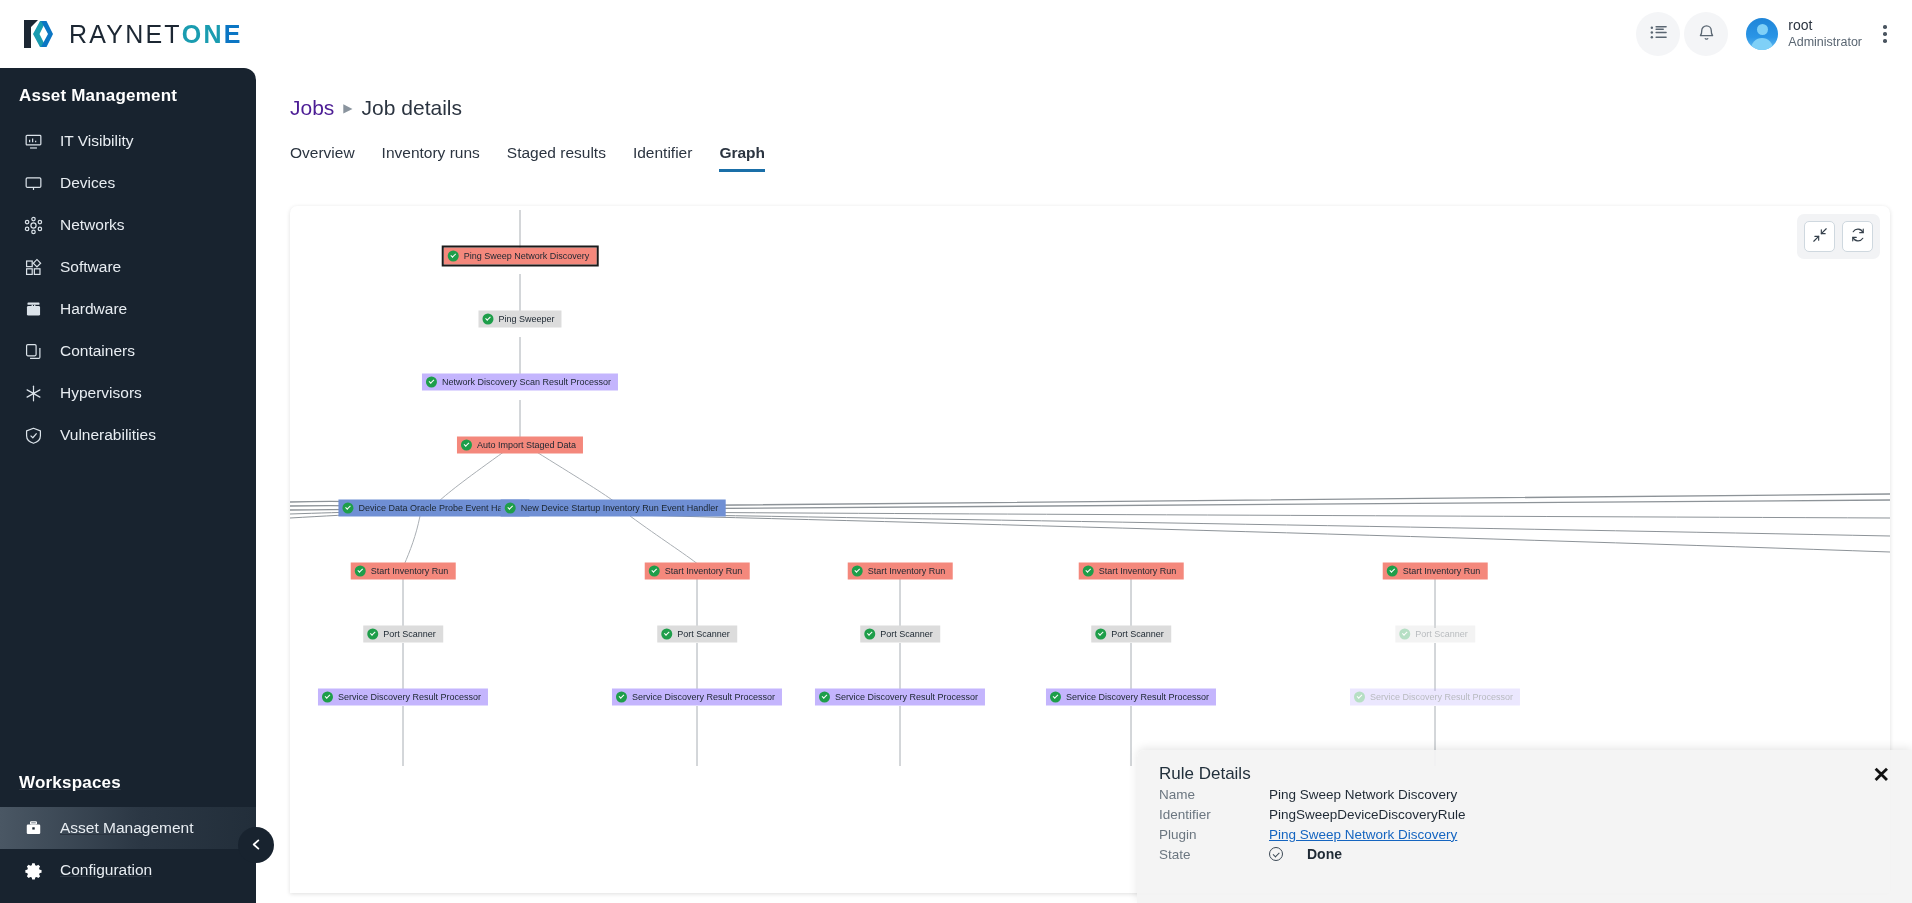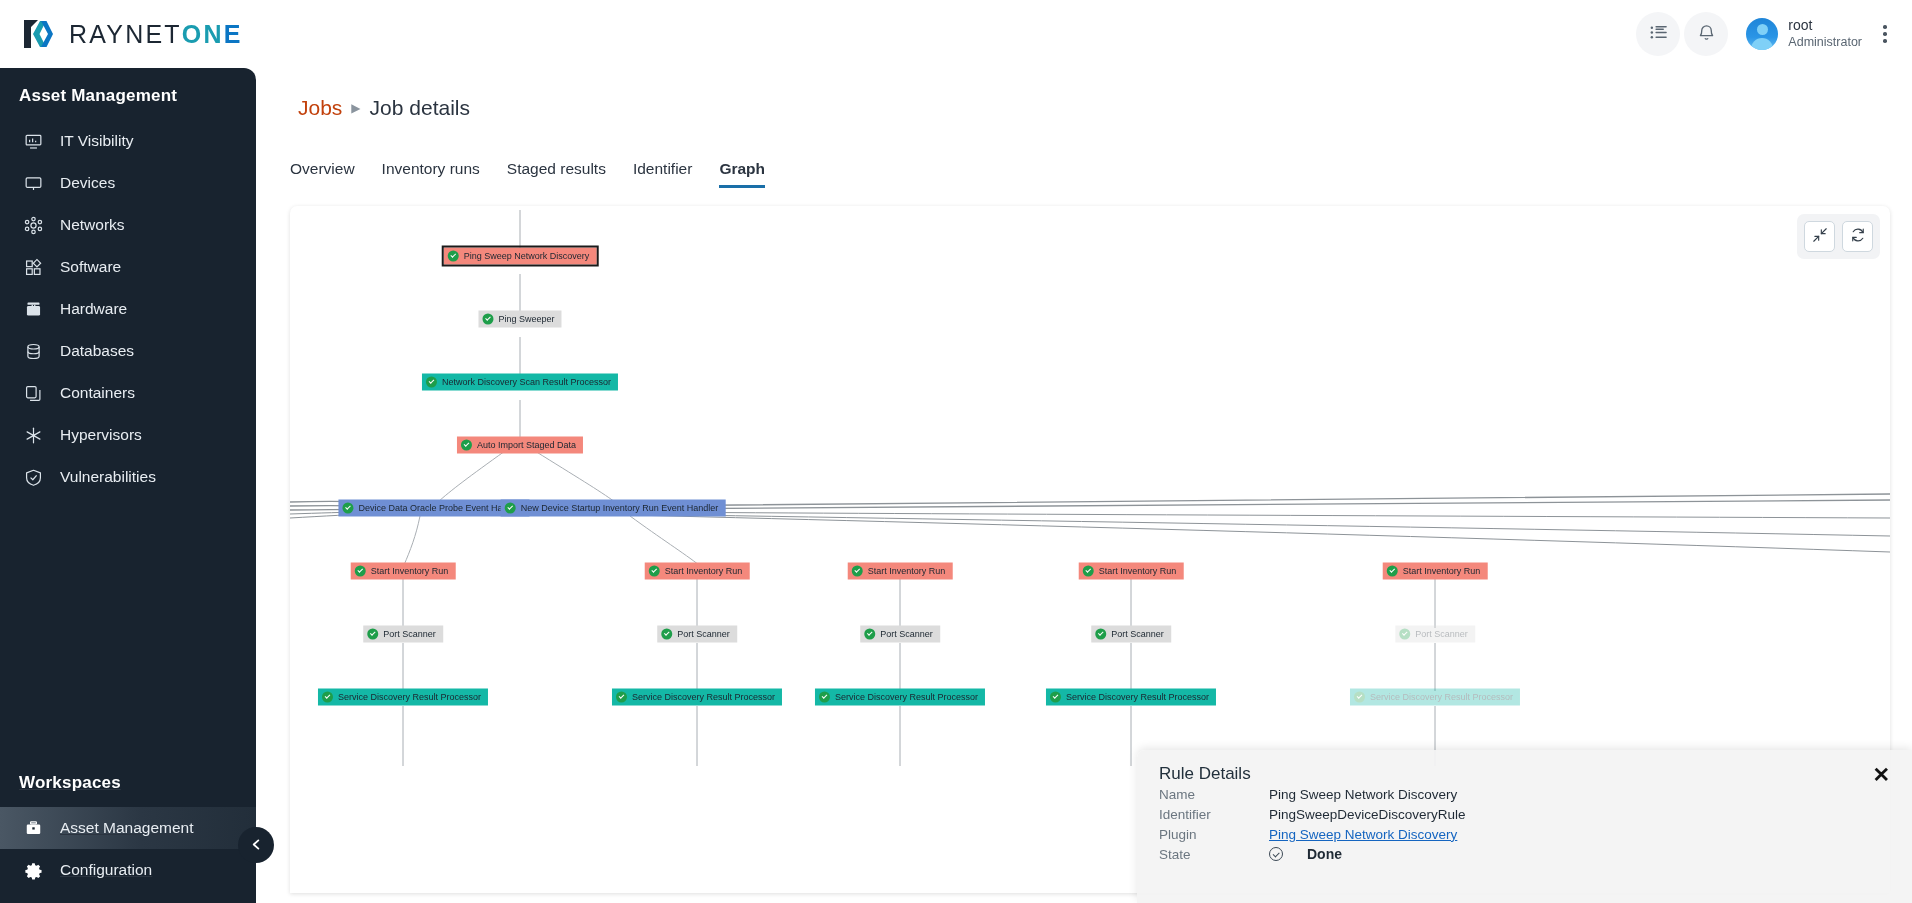--- a/index.html
+++ b/index.html
@@ -91,25 +91,25 @@
   }
 
   
   .main {
     position: absolute; top: 68px; left: 256px;
     width: 1656px; height: 835px;
     background: #ffffff;
     padding: 28px 0 0 34px;
   }
   .breadcrumb { display: flex; align-items: center; gap: 9px; font-size: 21px; }
-  .bc-link { color: #c2410c; cursor: pointer; margin-left: 8px; }
+  .bc-link { color: #4c1d95; cursor: pointer; }
   .bc-sep { color: #8a949e; font-size: 12px; }
   .bc-cur { color: #2b3440; }
 
-  .tabs { display: flex; gap: 27px; margin-top: 40px; }
+  .tabs { display: flex; gap: 27px; margin-top: 24px; }
   .tab {
     font-size: 15.5px; color: #2b3440; padding-bottom: 7px;
     cursor: pointer; border-bottom: 3px solid transparent;
   }
   .tab.active { font-weight: 700; border-bottom-color: #1a6fa8; }
 
   
   .graph-card {
     position: absolute; left: 290px; top: 206px;
     width: 1600px; height: 687px;
@@ -142,21 +142,21 @@
     width: 11px; height: 11px; border-radius: 50%;
     background: #1e9e4a; flex: none; position: relative;
   }
   .node .chk::after {
     content:""; position:absolute; left:3px; top:2.6px;
     width:4px; height:2px; border-left:1.4px solid #fff; border-bottom:1.4px solid #fff;
     transform: rotate(-45deg);
   }
   .n-red    { background: #f4887c; }
   .n-gray   { background: #dcdcdc; }
-  .n-yellow { background: #14b8a6; }
+  .n-yellow { background: #c4b5fd; }
   .n-blue   { background: #6f8fd4; }
   .n-selected { outline: 2px solid #1b1b1b; }
   .faded { opacity: .32; }
 
   
   .rule-panel {
     position: absolute; left: 1137px; top: 750px;
     width: 775px; height: 153px;
     background: rgba(243,243,243,.93);
     border-radius: 8px 0 0 0;
@@ -288,30 +288,20 @@
   <div class="side-item">
     <span class="side-ico">
       <svg width="19" height="19" viewBox="0 0 22 22" fill="#dbe3ea">
         <rect x="4" y="3" width="14" height="2.6" rx="1"></rect>
         <rect x="3.4" y="7" width="15.2" height="11" rx="1.6"></rect>
         <rect x="8.8" y="5.6" width="1.6" height="2.4"></rect>
           <rect x="11.6" y="5.6" width="1.6" height="2.4"></rect>
       </svg>
       </span>
     <span>Hardware</span>
-  </div>
-  <div class="side-item">
-    <span class="side-ico">
-      <svg width="19" height="19" viewBox="0 0 22 22" fill="none" stroke="#dbe3ea" stroke-width="1.4">
-        <ellipse cx="11" cy="5.5" rx="6.5" ry="2.6"></ellipse>
-        <path d="M4.5 5.5v11c0 1.4 2.9 2.6 6.5 2.6s6.5-1.2 6.5-2.6v-11"></path>
-        <path d="M4.5 11c0 1.4 2.9 2.6 6.5 2.6s6.5-1.2 6.5-2.6"></path>
-      </svg>
-      </span>
-    <span>Databases</span>
   </div>
   <div class="side-item">
     <span class="side-ico">
       <svg width="19" height="19" viewBox="0 0 22 22" fill="none" stroke="#dbe3ea" stroke-width="1.4">
         <rect x="3" y="3" width="11" height="13" rx="1.4"></rect>
           <path d="M7 19h10a1.4 1.4 0 0 0 1.4-1.4V7"></path>
       </svg>
       </span>
     <span>Containers</span>
   </div>

